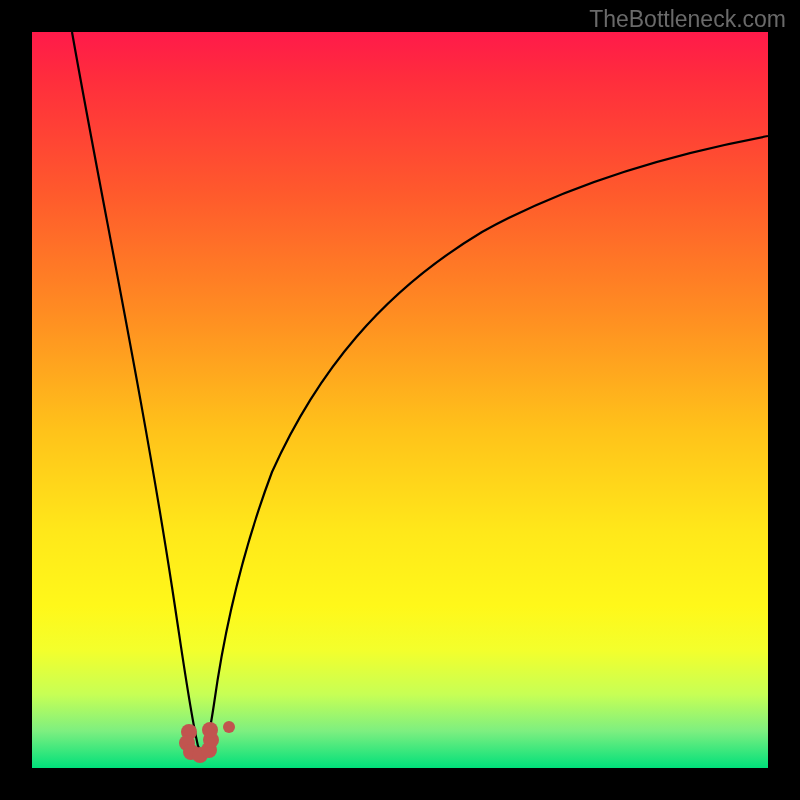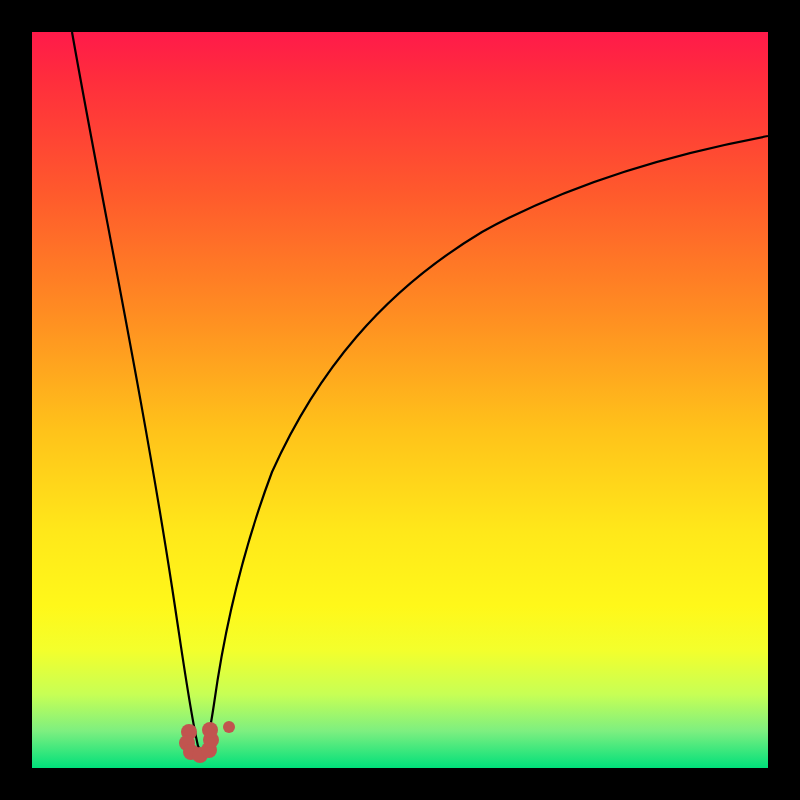--- a/index.html
+++ b/index.html
@@ -76,13 +76,14 @@
       <circle cx="155" cy="711" r="8"></circle>
       <circle cx="159" cy="720" r="8"></circle>
       <circle cx="168" cy="723" r="8"></circle>
       <circle cx="177" cy="718" r="8"></circle>
       <circle cx="179" cy="708" r="8"></circle>
       <circle cx="178" cy="698" r="8"></circle>
       <circle cx="197" cy="695" r="6"></circle>
     </g>
   </svg>
 
+  <div class="watermark">TheBottleneck.com</div>
 </div>
 
 </body></html>

